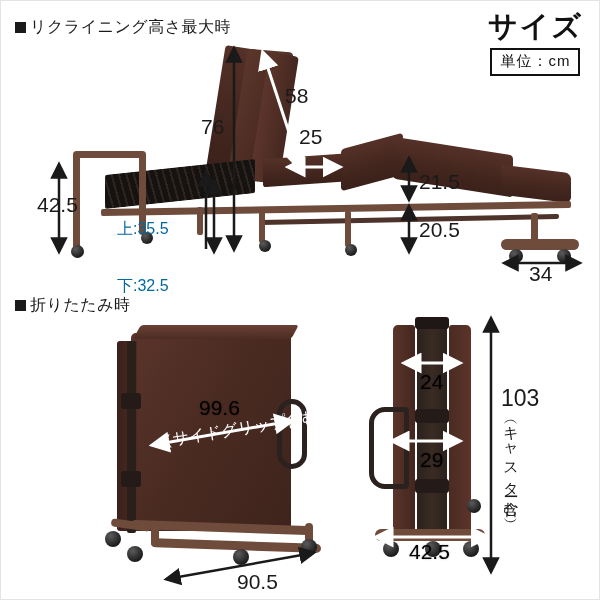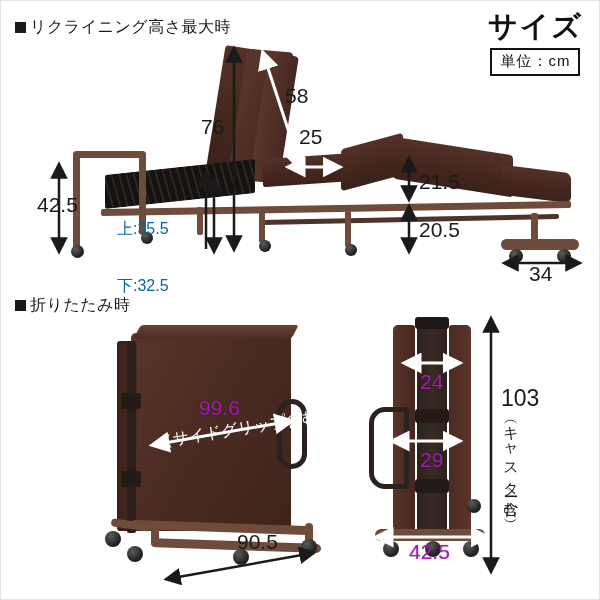--- a/index.html
+++ b/index.html
@@ -62,21 +62,21 @@
   }
 
   
   .dim {
     position: absolute;
     font-size: 21px;
     color: #1a1a1a;
     white-space: nowrap;
     line-height: 1;
   }
-  .dim.white { color: #a21caf; text-shadow: 0 0 2px rgba(0,0,0,.35); }
+  .dim.white { color: #000000; text-shadow: 0 0 2px rgba(0,0,0,.35); }
   .note {
     position: absolute;
     font-size: 16px;
     color: #0369a1;
     white-space: nowrap;
     line-height: 1.12;
   }
   .note.white { color: #fff; }
   .vert {
     position: absolute;
@@ -272,21 +272,21 @@
   <div class="dim" style="left:418px; top:170px;">21.5</div>
   <div class="dim" style="left:418px; top:218px;">20.5</div>
   <div class="dim" style="left:528px; top:262px;">34</div>
 
   <div class="note" style="left:116px; top:219px;">上:35.5</div>
   <div class="note" style="left:116px; top:244px;margin-top:32px;">下:32.5</div>
 
   <div class="dim white" style="left:198px; top:396px;">99.6</div>
   <div class="note white" style="left:156px; top:432px; transform:rotate(-9deg); transform-origin:left center;">（サイドグリップ含む）</div>
 
-  <div class="dim" style="left:236px; top:530px;">90.5</div>
+  <div class="dim" style="left:236px; top:570px;">90.5</div>
 
   <div class="dim white" style="left:419px; top:370px;">24</div>
   <div class="dim white" style="left:419px; top:448px;">29</div>
   <div class="dim white" style="left:408px; top:540px;">42.5</div>
 
   <div class="dim" style="left:500px; top:386px; font-size:23px;">103</div>
   <div class="vert" style="left:503px; top:414px;">（キャスター含む）</div>
 
 </div>
 

